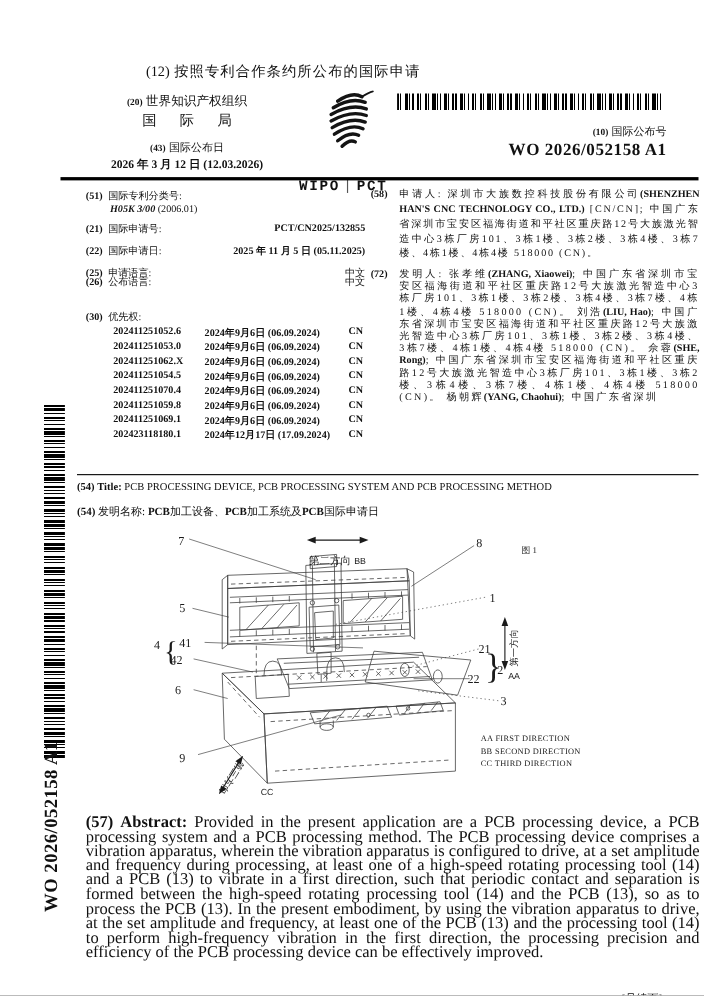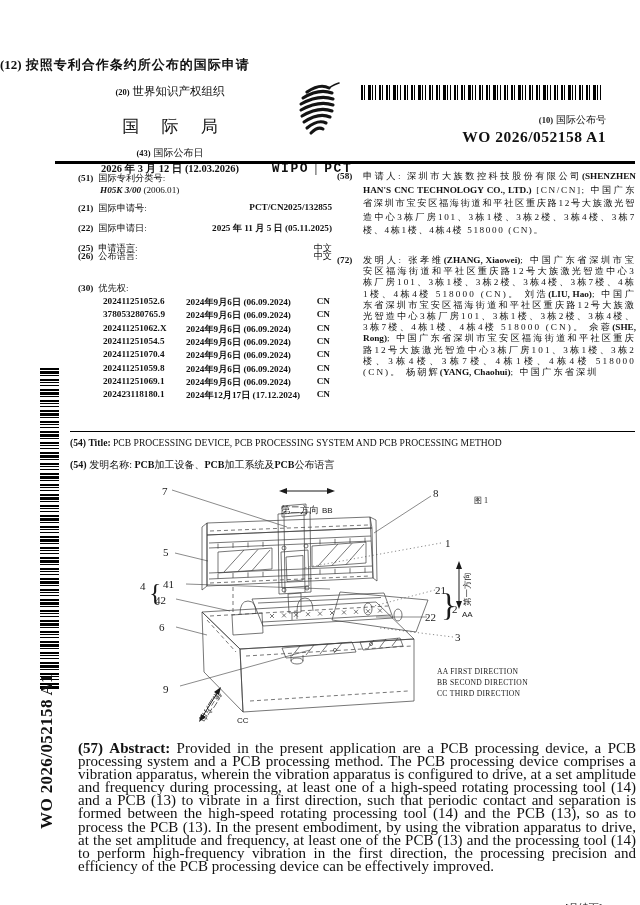--- a/index.html
+++ b/index.html
@@ -7,26 +7,26 @@
   .page {
     position:relative; width:640px; height:905px; margin:0 auto;
     background:#ffffff; color:#111;
     font-family:"Liberation Serif", serif;
     overflow:hidden;
   }
   .b { font-weight:bold; }
   .abs { position:absolute; }
 
   
-  .kind-line { top:56px; left:0; width:515px; text-align:left; font-size:13px; font-weight:bold; letter-spacing:1px; }
+  .kind-line { top:56px; left:0; width:515px; text-align:center; font-size:13px; font-weight:normal; letter-spacing:1px; }
   .kind-line .num { letter-spacing:0; margin-right:4px; }
 
   .hdr-left { top:84px; left:76px; width:188px; text-align:center; }
   .hdr-left .l1 { font-size:11.5px; }
-  .hdr-left .l2 { font-size:17px; letter-spacing:9px; margin-top:16px; padding-left:9px; }
+  .hdr-left .l2 { font-size:13px; letter-spacing:9px; margin-top:2px; padding-left:9px; }
   .hdr-left .l3 { font-size:10px; margin-top:8px; }
   .hdr-left .l4 { font-size:10.5px; font-weight:bold; margin-top:2px; white-space:nowrap; }
   .fnum-sm { font-weight:bold; font-size:8.5px; margin-right:3px; }
 
   .logo-box { top:82px; left:260px; width:104px; text-align:center; }
   .logo-text { font-size:13px; font-weight:bold; letter-spacing:1.5px; margin-top:19px; font-family:Liberation Mono, monospace; }
   .logo-text .pipe { font-weight:400; color:#555; padding:0 3px; }
 
   .hdr-right { top:85px; left:358px; width:248px; text-align:right; }
   .barcode-top {
@@ -51,21 +51,21 @@
   .colL .val.rg { font-weight:normal; }
   .ipc-class { font-weight:bold; font-style:italic; }
   .p-num  { position:absolute; left:25px;  font-weight:bold; }
   .p-date { position:absolute; left:108px; font-weight:bold; }
   .p-cty  { position:absolute; right:2px;  font-weight:bold; }
 
   .colR { top:170px; left:337px; width:299px; font-size:9.2px; }
   .hangp { position:relative; padding-left:26px; text-align:justify; }
   .hangp .fnum { position:absolute; left:0; top:0; font-weight:bold; letter-spacing:0; }
   .applicant { line-height:13.6px; letter-spacing:1.6px; }
-  .inventors { line-height:11.2px; letter-spacing:2.1px; margin-top:17px; }
+  .inventors { line-height:11.2px; letter-spacing:2.1px; margin-top:6px; }
   .en-b { font-weight:bold; letter-spacing:0; }
 
   
   .title-en { top:437px; left:70px; width:566px; font-size:9.6px; white-space:nowrap; }
   .title-cn { top:458px; left:70px; width:566px; font-size:10px; }
   .title-cn .pcb { font-weight:bold; }
 
   
   .abstract { top:742px; left:78px; width:558px; font-size:15px; line-height:13.1px; text-align:justify; }
 
@@ -148,21 +148,21 @@
     <div class="row" style="top:80px"><span class="lbl">(26)</span><span>公布语言:</span><span class="val rg">中文</span></div>
 
     <div class="row" style="top:112px"><span class="lbl">(30)</span><span>优先权:</span></div>
 
     <div class="row" style="top:126px">
         <span class="p-num">202411251052.6</span>
         <span class="p-date">2024年9月6日 (06.09.2024)</span>
         <span class="p-cty">CN</span>
       </div>
     <div class="row" style="top:139.3px">
-        <span class="p-num">378053280765.9</span>
+        <span class="p-num">202411251053.0</span>
         <span class="p-date">2024年9月6日 (06.09.2024)</span>
         <span class="p-cty">CN</span>
       </div>
     <div class="row" style="top:152.6px">
         <span class="p-num">202411251062.X</span>
         <span class="p-date">2024年9月6日 (06.09.2024)</span>
         <span class="p-cty">CN</span>
       </div>
     <div class="row" style="top:165.9px">
         <span class="p-num">202411251054.5</span>
@@ -179,21 +179,21 @@
         <span class="p-date">2024年9月6日 (06.09.2024)</span>
         <span class="p-cty">CN</span>
       </div>
     <div class="row" style="top:205.8px">
         <span class="p-num">202411251069.1</span>
         <span class="p-date">2024年9月6日 (06.09.2024)</span>
         <span class="p-cty">CN</span>
       </div>
     <div class="row" style="top:219.1px">
         <span class="p-num">202423118180.1</span>
-        <span class="p-date">2024年12月17日 (17.12.2024)</span>
+        <span class="p-date">2024年12月17日 (17.09.2024)</span>
         <span class="p-cty">CN</span>
       </div>
   </div>
 
   <div class="abs colR">
     <p class="hangp applicant">
       <span class="fnum">(58)</span><span>申请人: 深圳市大族数控科技股份有限公司</span><span class="en-b">(SHENZHEN HAN'S CNC TECHNOLOGY CO., LTD.)</span><span> [CN/CN]; 中国广东省深圳市宝安区福海街道和平社区重庆路12号大族激光智造中心3栋厂房101、3栋1楼、3栋2楼、3栋4楼、3栋7楼、4栋1楼、4栋4楼 518000 (CN)。</span>
     </p>
     <p class="hangp inventors">
       <span class="fnum">(72)</span><span>发明人: 张孝维</span><span class="en-b">(ZHANG, Xiaowei)</span><span>; 中国广东省深圳市宝安区福海街道和平社区重庆路12号大族激光智造中心3栋厂房101、3栋1楼、3栋2楼、3栋4楼、3栋7楼、4栋1楼、4栋4楼 518000 (CN)。 刘浩</span><span class="en-b">(LIU, Hao)</span><span>; 中国广东省深圳市宝安区福海街道和平社区重庆路12号大族激光智造中心3栋厂房101、3栋1楼、3栋2楼、3栋4楼、3栋7楼、4栋1楼、4栋4楼 518000 (CN)。 佘蓉</span><span class="en-b">(SHE, Rong)</span><span>; 中国广东省深圳市宝安区福海街道和平社区重庆路12号大族激光智造中心3栋厂房101、3栋1楼、3栋2楼、3栋4楼、3栋7楼、4栋1楼、4栋4楼 518000 (CN)。 杨朝辉</span><span class="en-b">(YANG, Chaohui)</span><span>; 中国广东省深圳</span>
@@ -203,21 +203,21 @@
   <div class="abs rule2"></div>
 
   <div class="abs title-en">
     <span class="b">(54)</span>
     <span class="b">Title:</span>
     <span>PCB PROCESSING DEVICE, PCB PROCESSING SYSTEM AND PCB PROCESSING METHOD</span>
   </div>
   <div class="abs title-cn">
     <span class="b">(54)</span>
     <span>发明名称:</span>
-    <span class="pcb">PCB</span><span>加工设备、</span><span class="pcb">PCB</span><span>加工系统及</span><span class="pcb">PCB</span><span>公布语言</span>
+    <span class="pcb">PCB</span><span>加工设备、</span><span class="pcb">PCB</span><span>加工系统及</span><span class="pcb">PCB</span><span>国际申请日</span>
   </div>
 
   <svg class="abs" style="left:0;top:480px" width="640" height="262" viewBox="0 480 640 262">
     <g class="draw">
 
       <path d="M207,523 L370,517 L372,528 L207,535 Z"></path>
       <path d="M207,535 L372,528 L373,578 L207,586 Z"></path>
       <path d="M207,523 L202,527 L202,590 L207,586 Z"></path>
       <path d="M370,517 L376,520 L377,581 L373,578 Z"></path>
       <path d="M209,543 L371,536"></path>

